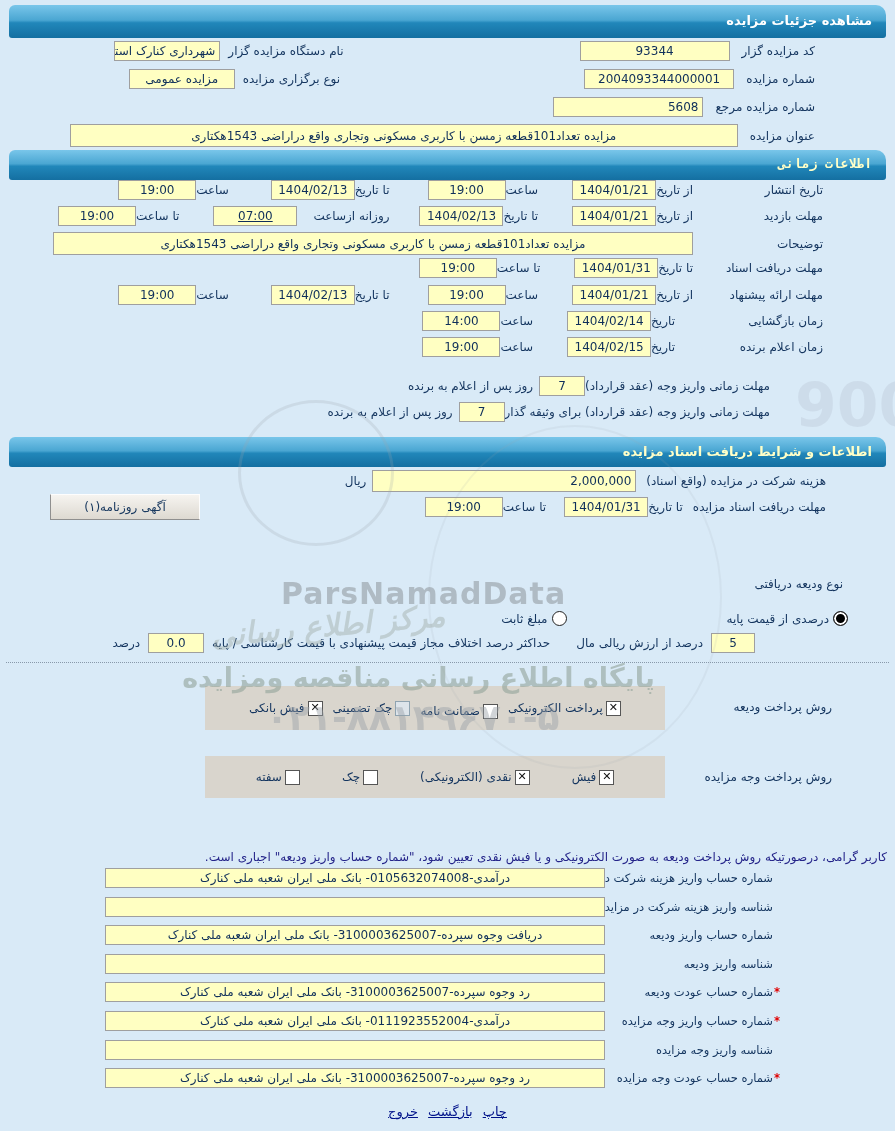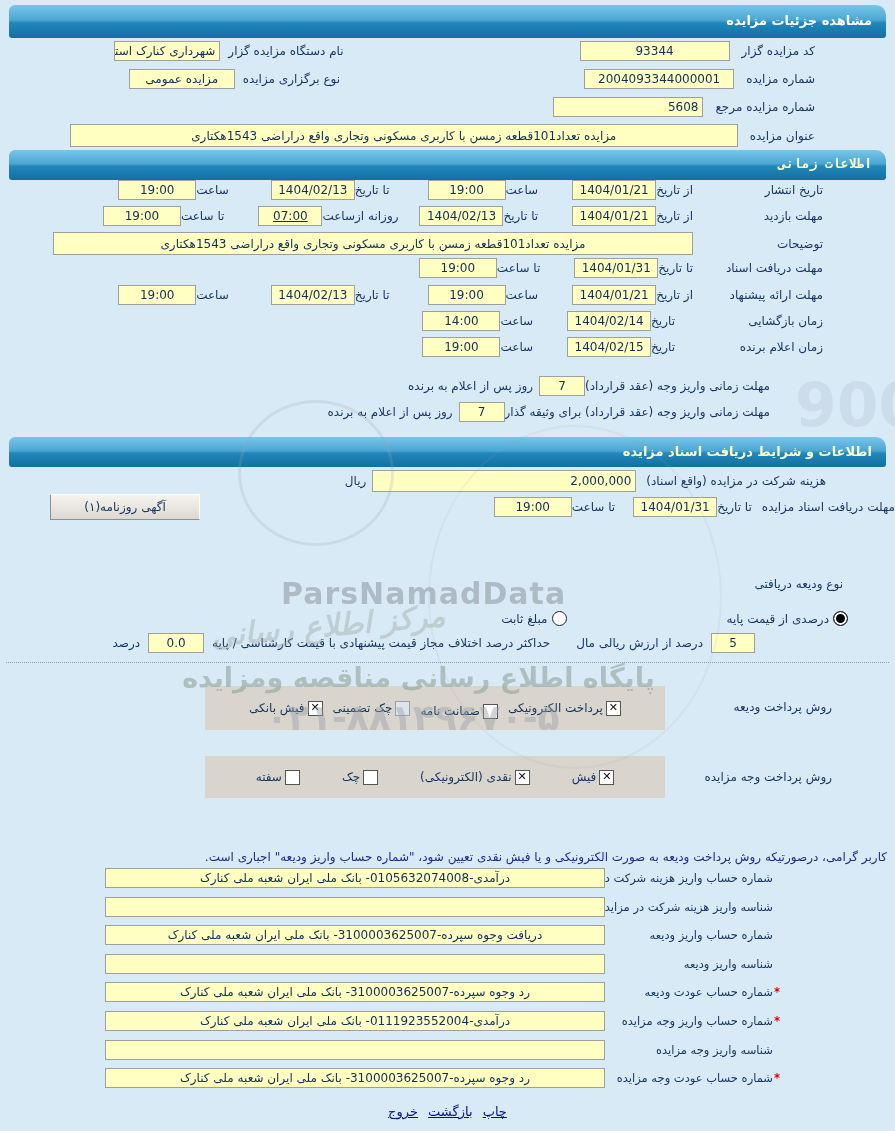--- a/index.html
+++ b/index.html
@@ -85,22 +85,22 @@
     <div class="box sub" style="width:84px;">1404/02/13</div>
     <div class="lbl" style="margin-right:36px;">ساعت</div>
     <div class="box sub" style="width:78px;">19:00</div>
   </div>
   <div class="row" style="top:206px;">
     <div class="lbl tname" style="margin-right:72px;">مهلت بازدید</div>
     <div class="lbl">از تاریخ</div>
     <div class="box sub" style="width:84px;">1404/01/21</div>
     <div class="lbl" style="margin-right:28px;">تا تاریخ</div>
     <div class="box sub" style="width:84px;">1404/02/13</div>
-    <div class="lbl" style="margin-right:15px;">روزانه ازساعت</div>
-    <div class="box sub" style="width:64px;text-decoration:underline;">07:00</div>
+    <div class="lbl" style="margin-right:24px;padding-left:16px;">روزانه ازساعت</div>
+    <div class="box sub" style="width:84px;text-decoration:underline;">07:00</div>
     <div class="lbl" style="margin-right:28px;">تا ساعت</div>
     <div class="box sub" style="width:78px;">19:00</div>
   </div>
   <div class="row" style="top:232px;">
     <div class="lbl tname" style="margin-right:72px;">توضیحات</div>
     <div class="box" style="width:640px;height:23px;line-height:22px;">مزایده تعداد101قطعه زمسن با کاربری مسکونی وتجاری واقع دراراضی 1543هکتاری</div>
   </div>
   <div class="row" style="top:258px;">
     <div class="lbl tname" style="margin-right:72px;">مهلت دریافت اسناد</div>
     <div class="lbl">تا تاریخ</div>
@@ -145,21 +145,21 @@
   </div>
 
   <div class="hdr" style="top:437px;"><span>اطلاعات و شرایط دریافت اسناد مزایده</span></div>
 
   <div class="row" style="top:470px;">
     <div class="lbl" style="margin-right:69px;margin-left:10px;">هزینه شرکت در مزایده (واقع اسناد)</div>
     <div class="box alignr" style="width:264px;height:22px;line-height:21px;">2,000,000</div>
     <div class="lbl" style="margin-right:6px;">ریال</div>
   </div>
   <div class="row" style="top:497px;">
-    <div class="lbl" style="margin-left:10px;text-align:center;">مهلت دریافت اسناد مزایده</div>
+    <div class="lbl" style="margin-right:69px;margin-left:10px;text-align:center;">مهلت دریافت اسناد مزایده</div>
     <div class="lbl">تا تاریخ</div>
     <div class="box sub" style="width:84px;">1404/01/31</div>
     <div class="lbl" style="margin-right:12px;">تا ساعت</div>
     <div class="box sub" style="width:78px;">19:00</div>
   </div>
   <div class="btn">آگهی روزنامه(۱)</div>
 
 
   <div class="row" style="top:577px;">
     <div class="lbl" style="margin-right:52px;">نوع ودیعه دریافتی</div>

